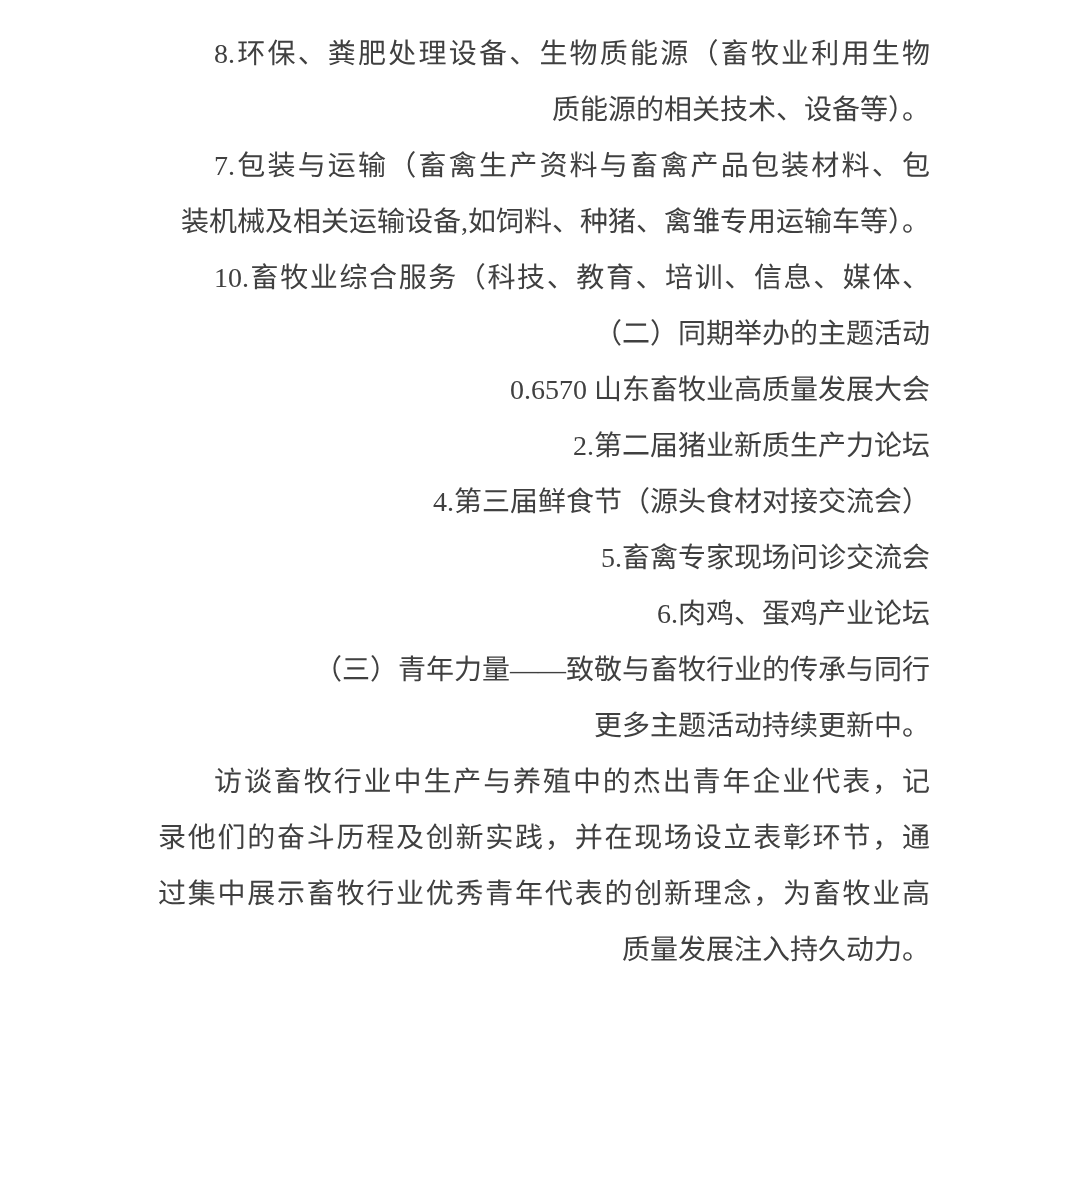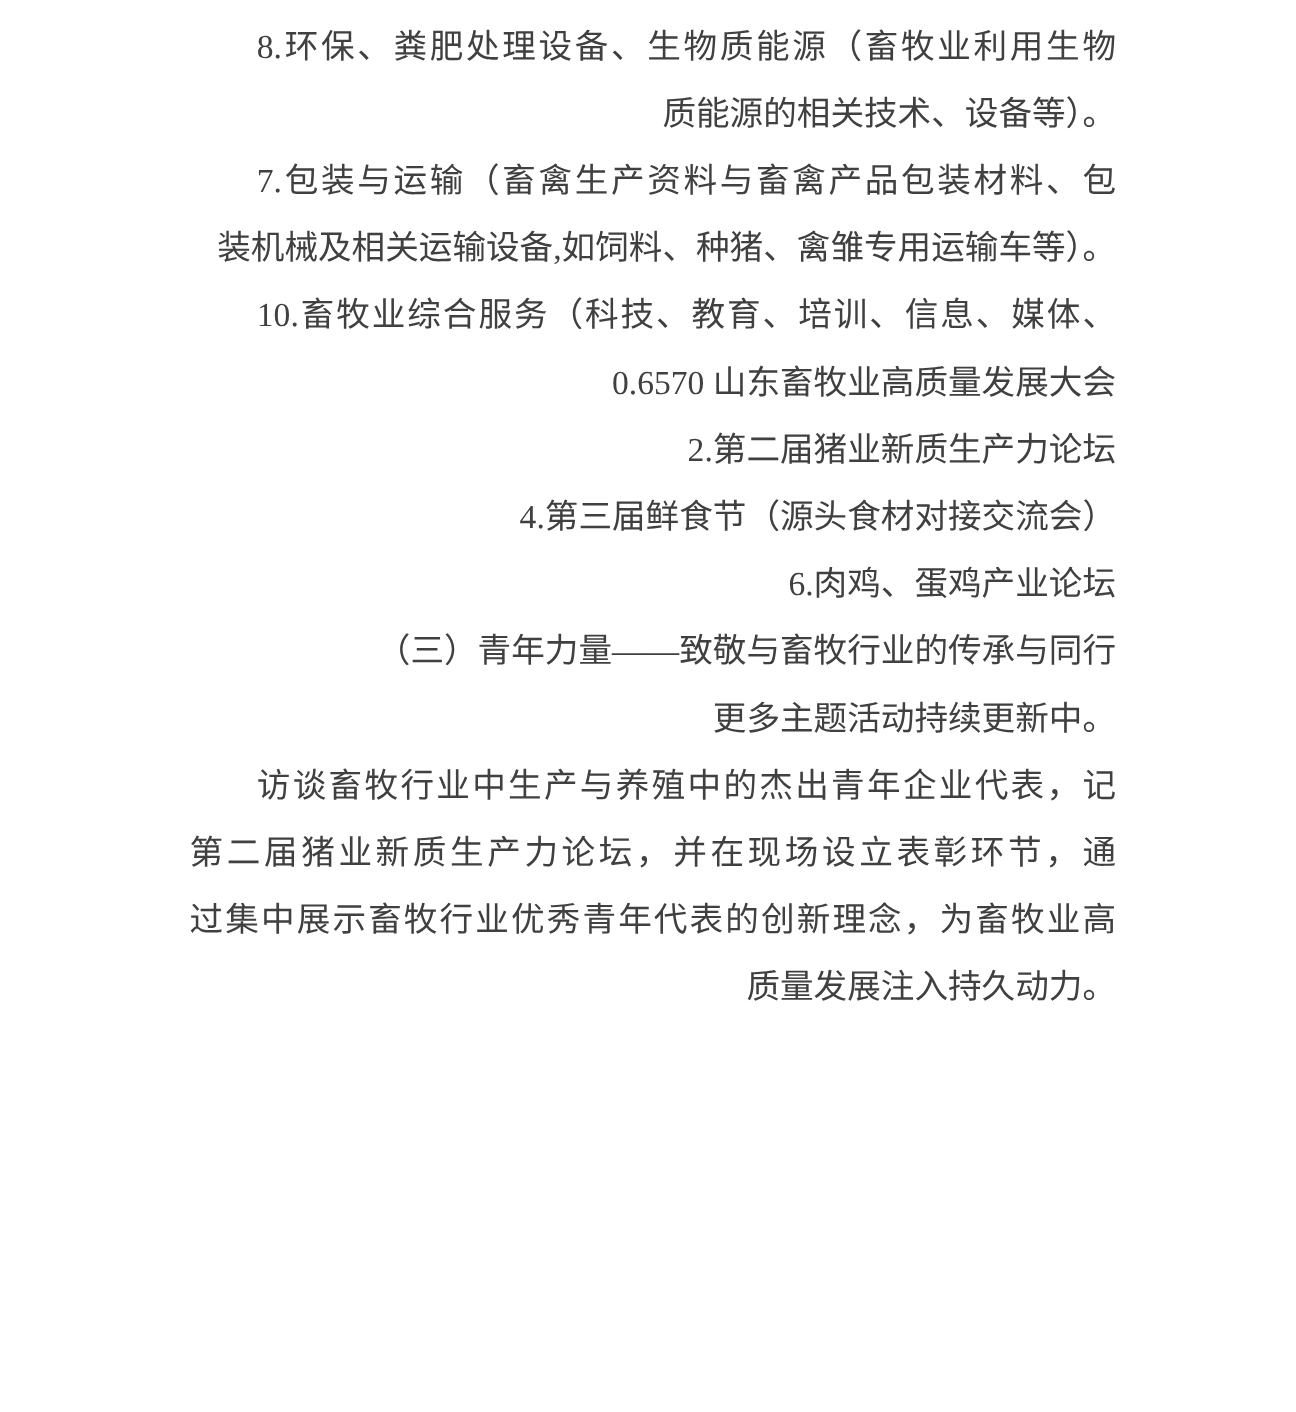--- a/index.html
+++ b/index.html
@@ -11,21 +11,21 @@
     width: 1080px;
     height: 1177px;
     overflow: hidden;
     font-family: "Liberation Serif", "DejaVu Serif", serif;
   }
   .page {
     box-sizing: border-box;
     width: 900px;
     height: 1177px;
     background: #ffffff;
-    padding: 12px 150px 0 158px;
+    padding: 26px 150px 0 158px;
   }
   .content {
     width: 772px;
     color: #404040;
     font-size: 28px;
     line-height: 56px;
     letter-spacing: 0;
   }
   .para {
     margin: 0;
@@ -58,37 +58,43 @@
         <div class="line">质能源的相关技术、设备等）。</div>
       </div>
       <div class="para">
         <div class="line fill indent">7.包装与运输（畜禽生产资料与畜禽产品包装材料、包</div>
         <div class="line">装机械及相关运输设备,如饲料、种猪、禽雏专用运输车等）。</div>
       </div>
       <div class="para">
         <div class="line fill indent">10.畜牧业综合服务（科技、教育、培训、信息、媒体、</div>
       </div>
       <div class="para">
+        <div class="line indent">（二）同期举办的主题活动</div>
+      </div>
+      <div class="para">
         <div class="line indent">0.6570 山东畜牧业高质量发展大会</div>
       </div>
       <div class="para">
         <div class="line indent">2.第二届猪业新质生产力论坛</div>
       </div>
       <div class="para">
         <div class="line indent">4.第三届鲜食节（源头食材对接交流会）</div>
+      </div>
+      <div class="para">
+        <div class="line indent">5.畜禽专家现场问诊交流会</div>
       </div>
       <div class="para">
         <div class="line indent">6.肉鸡、蛋鸡产业论坛</div>
       </div>
       <div class="para">
         <div class="line indent">（三）青年力量——致敬与畜牧行业的传承与同行</div>
       </div>
       <div class="para">
         <div class="line indent">更多主题活动持续更新中。</div>
       </div>
       <div class="para">
         <div class="line fill indent">访谈畜牧行业中生产与养殖中的杰出青年企业代表，记</div>
-        <div class="line fill">第二届猪业新质生产力论坛，并在现场设立表彰环节，通</div>
+        <div class="line fill">录他们的奋斗历程及创新实践，并在现场设立表彰环节，通</div>
         <div class="line fill">过集中展示畜牧行业优秀青年代表的创新理念，为畜牧业高</div>
         <div class="line">质量发展注入持久动力。</div>
       </div>
     </div>
 </div>
 
 </body></html>

